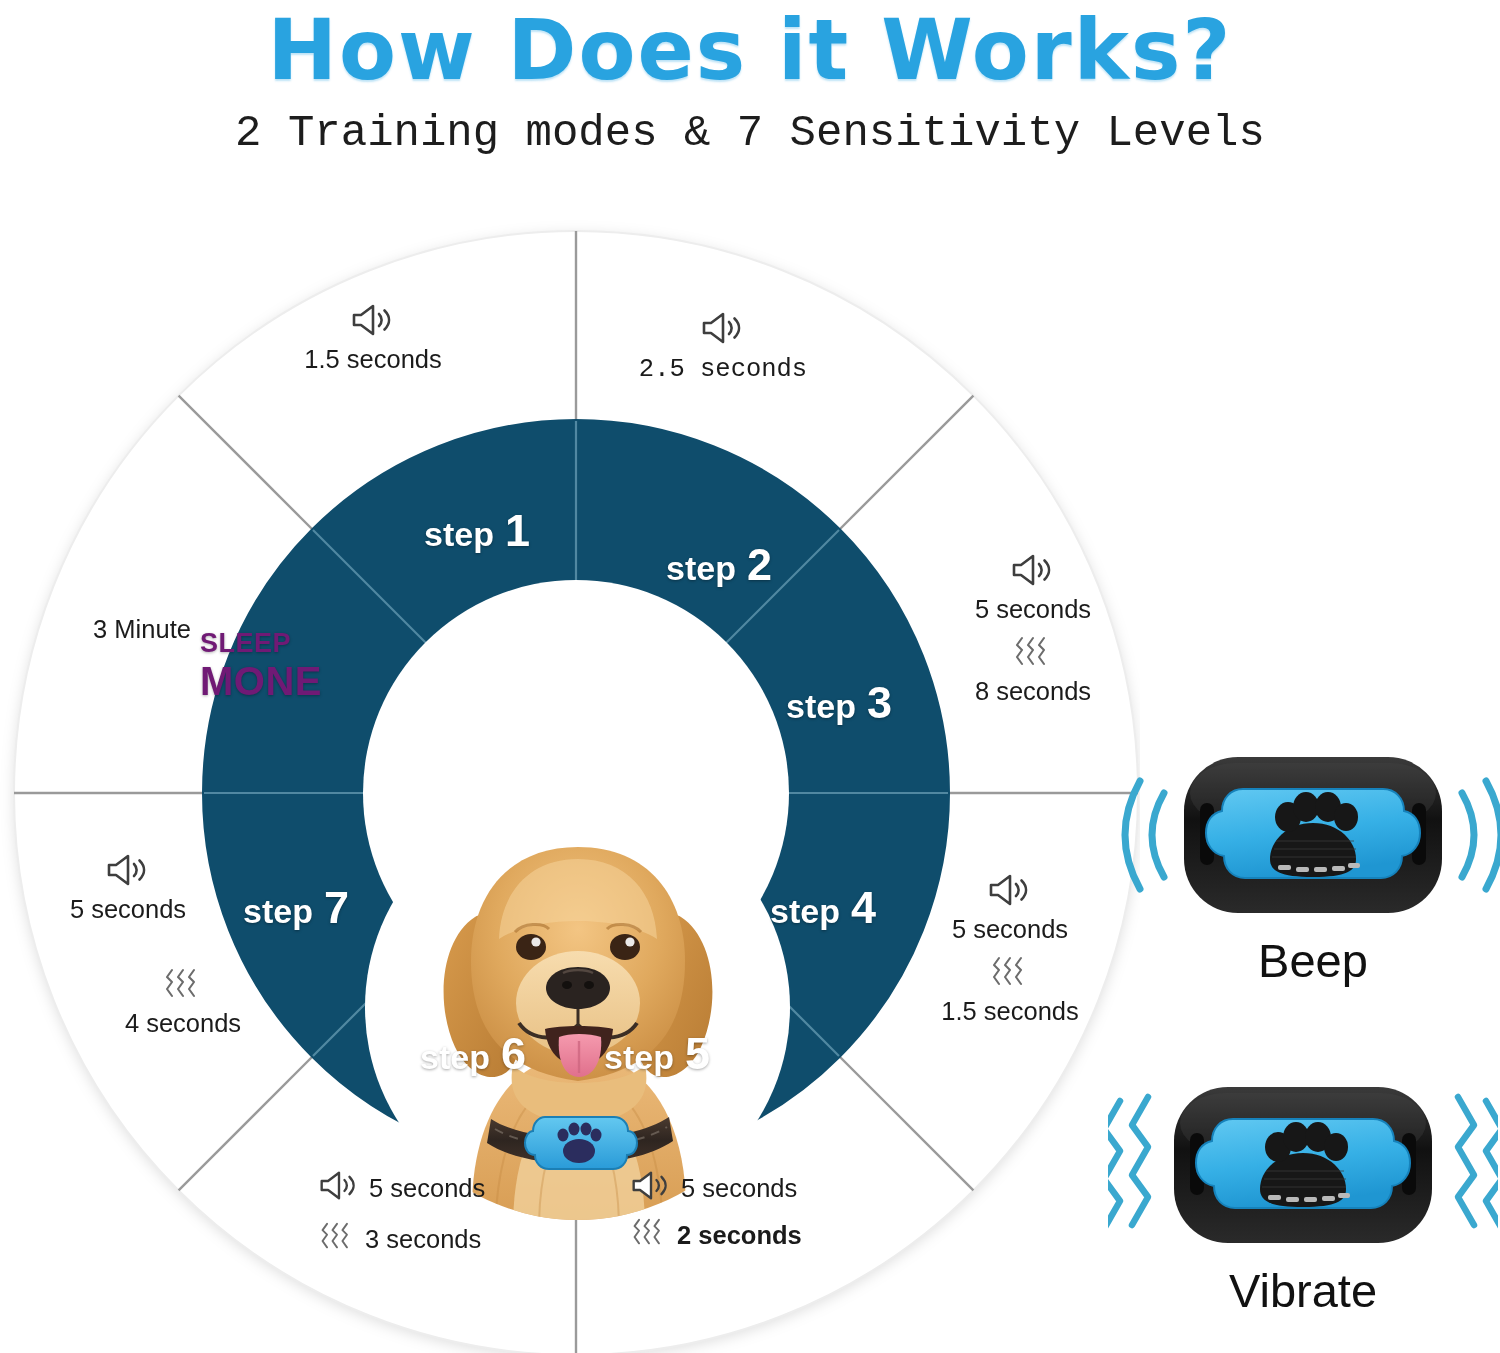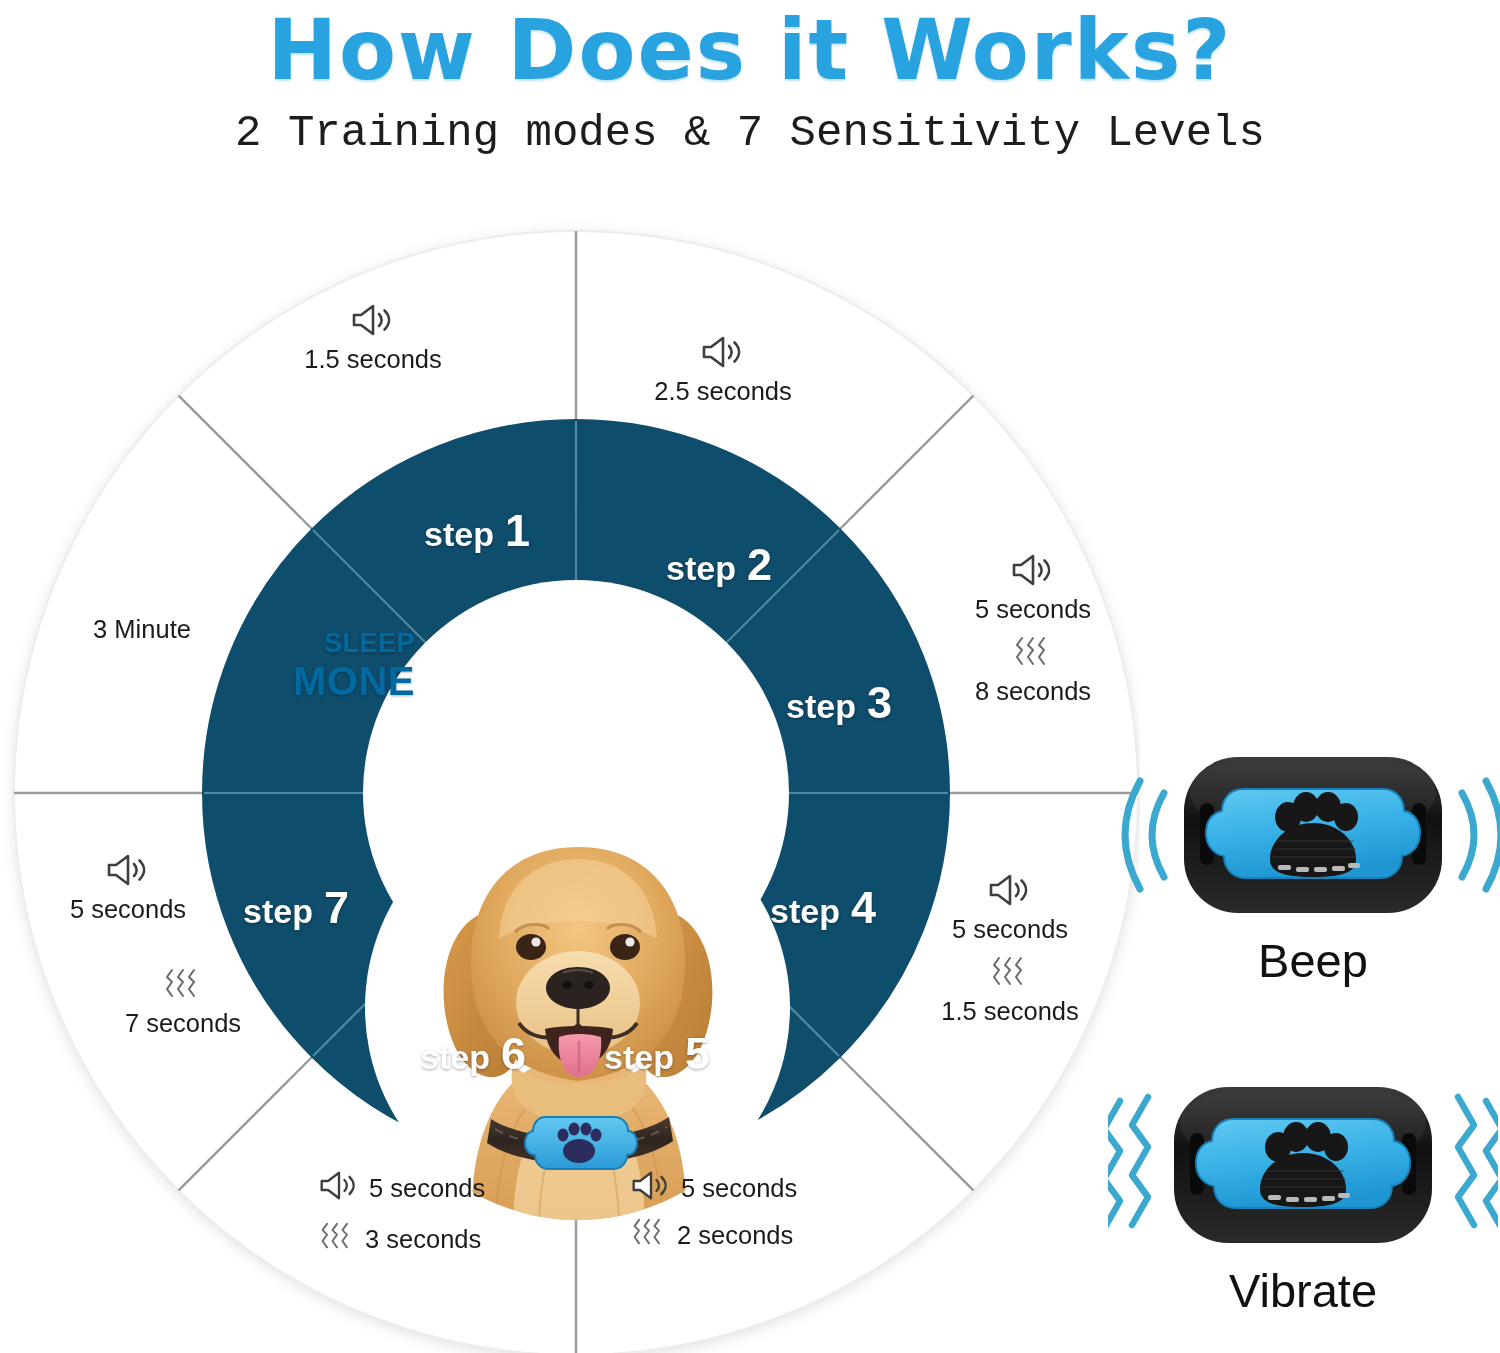--- a/index.html
+++ b/index.html
@@ -58,21 +58,21 @@
     color:#ffffff;
     font-family:"Liberation Sans","DejaVu Sans",sans-serif;
     font-weight:700;
     font-size:34px;
     white-space:nowrap;
     text-shadow:0 1px 3px rgba(0,0,0,.35);
     display:flex;align-items:baseline;gap:11px;
   }
   .steplab .num{font-size:45px;font-weight:700;line-height:1;}
   .sleeplab{
-    position:absolute;color:#0369a1;text-align:right;white-space:nowrap;
+    position:absolute;color:#701a75;text-align:left;white-space:nowrap;
     font-family:"Liberation Sans","DejaVu Sans",sans-serif;
     text-shadow:0 1px 3px rgba(0,0,0,.30);
   }
   .sleeplab .s1{display:block;font-size:27px;font-weight:700;letter-spacing:.5px;}
   .sleeplab .s2{display:block;font-size:40px;font-weight:700;letter-spacing:.5px;}
 
   
   #dogclip{
     position:absolute;
     left:365px;top:580px;width:425px;height:425px;
@@ -279,21 +279,21 @@
             <g fill="none" stroke="#3e3e3e" stroke-width="2.6" stroke-linejoin="round" stroke-linecap="round">
               <path d="M4 12 H11 L23 3 V31 L11 22 H4 Z" fill="#ffffff"></path>
               <path d="M29 11 C32.5 14.5 32.5 19.5 29 23"></path>
               <path d="M34.5 7.5 C40.5 13.5 40.5 20.5 34.5 26.5"></path>
             </g>
           </svg>
       </span>
       <span class="row">1.5 seconds</span>
     </div>
 
-    <div class="wlabel" style="left:618px;top:120px;width:210px;">
+    <div class="wlabel" style="left:618px;top:96px;width:210px;font-family:Liberation Mono, monospace;">
       <span class="ic ic-stack">
         <svg width="46" height="34" viewBox="0 0 46 34">
             <g fill="none" stroke="#3e3e3e" stroke-width="2.6" stroke-linejoin="round" stroke-linecap="round">
               <path d="M4 12 H11 L23 3 V31 L11 22 H4 Z" fill="#ffffff"></path>
               <path d="M29 11 C32.5 14.5 32.5 19.5 29 23"></path>
               <path d="M34.5 7.5 C40.5 13.5 40.5 20.5 34.5 26.5"></path>
             </g>
           </svg>
       </span>
       <span class="row">2.5 seconds</span>
@@ -351,21 +351,21 @@
           <svg width="42" height="31" viewBox="0 0 46 34">
               <g fill="none" stroke="#3e3e3e" stroke-width="2.6" stroke-linejoin="round" stroke-linecap="round">
                 <path d="M4 12 H11 L23 3 V31 L11 22 H4 Z" fill="#ffffff"></path>
                 <path d="M29 11 C32.5 14.5 32.5 19.5 29 23"></path>
                 <path d="M34.5 7.5 C40.5 13.5 40.5 20.5 34.5 26.5"></path>
               </g>
             </svg>
         </span>
         <span>5 seconds</span>
       </span>
-      <span class="inline-row" style="margin-top:10px;">
+      <span class="inline-row" style="margin-top:10px;font-weight:bold;">
         <span class="ic">
           <svg width="38" height="31" viewBox="0 0 42 34">
               <g fill="none" stroke="#6c6c6c" stroke-width="2.1" stroke-linejoin="round" stroke-linecap="round">
                 <path d="M10 3 L5 10 L10 15 L5 22 L10 29"></path>
                 <path d="M21 3 L16 10 L21 15 L16 22 L21 29"></path>
                 <path d="M32 3 L27 10 L32 15 L27 22 L32 29"></path>
               </g>
             </svg>
         </span>
         <span>2 seconds</span>
@@ -414,21 +414,21 @@
     <div class="wlabel" style="left:78px;top:752px;width:210px;">
       <span class="ic ic-stack">
         <svg width="42" height="34" viewBox="0 0 42 34">
             <g fill="none" stroke="#6c6c6c" stroke-width="2.1" stroke-linejoin="round" stroke-linecap="round">
               <path d="M10 3 L5 10 L10 15 L5 22 L10 29"></path>
               <path d="M21 3 L16 10 L21 15 L16 22 L21 29"></path>
               <path d="M32 3 L27 10 L32 15 L27 22 L32 29"></path>
             </g>
           </svg>
       </span>
-      <span class="row">7 seconds</span>
+      <span class="row">4 seconds</span>
     </div>
 
   </div>
 
   <div class="device-block" style="left:1118px;top:745px;width:390px;">
     <svg width="390" height="180" viewBox="0 0 390 180">
       <defs>
         <linearGradient id="bodyG1" x1="0" y1="0" x2="0" y2="1">
           <stop offset="0%" stop-color="#3b3b3b"></stop>
           <stop offset="40%" stop-color="#111111"></stop>

